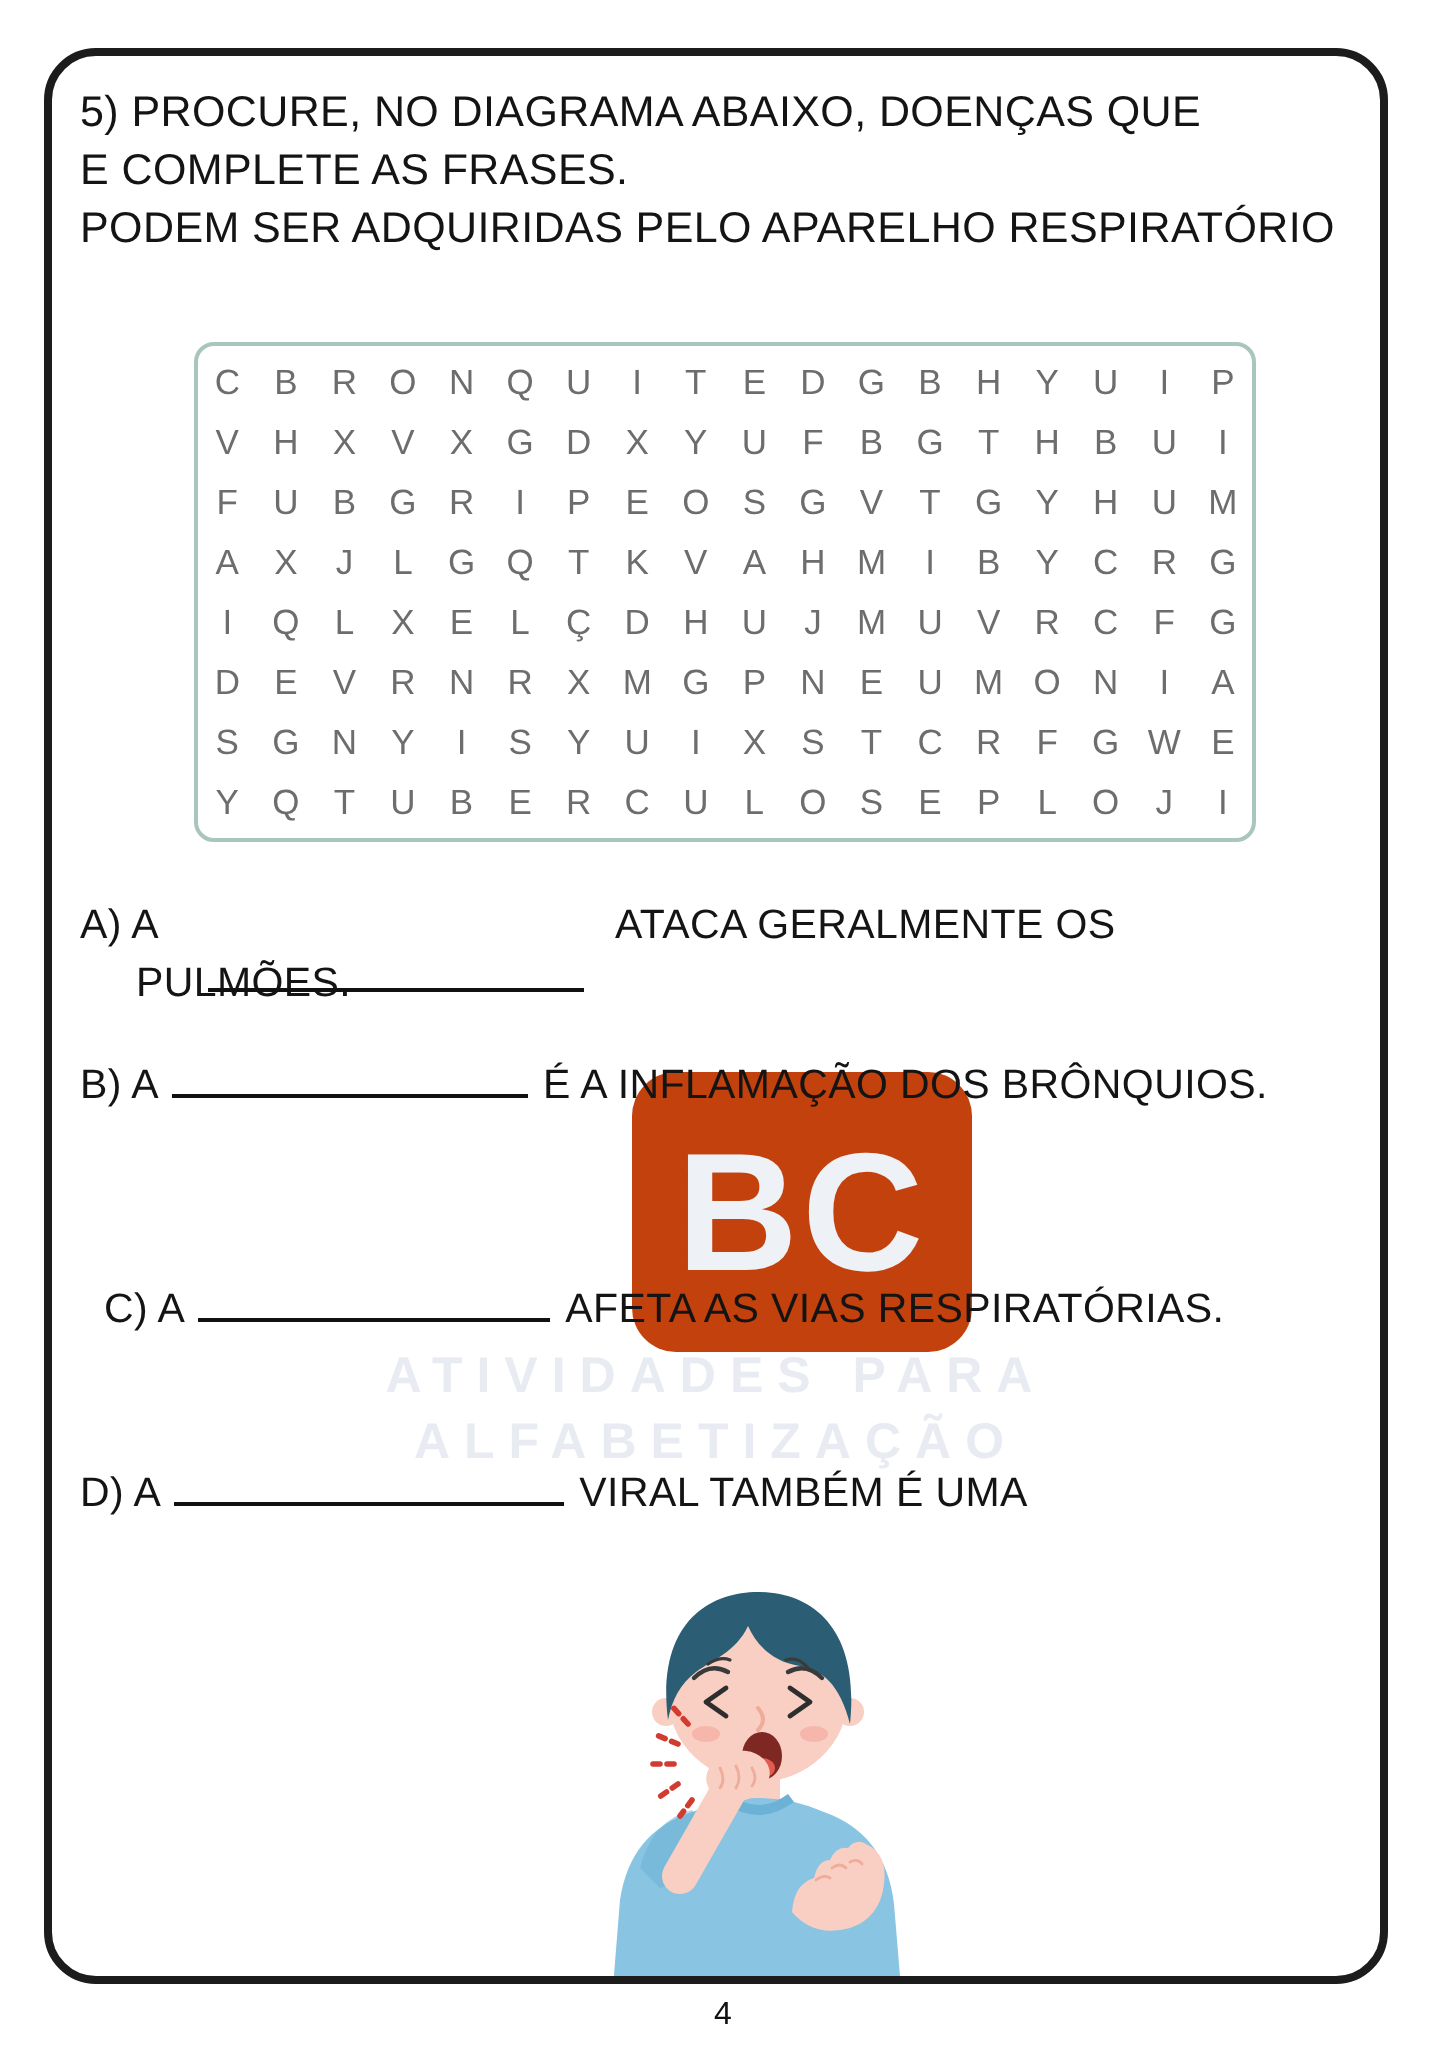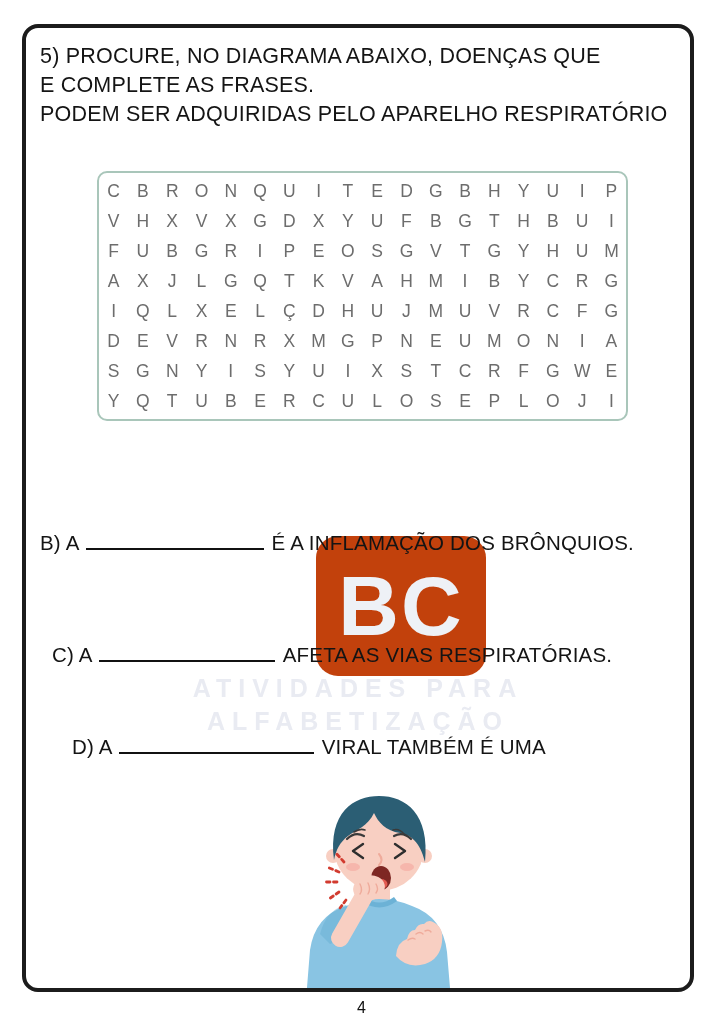--- a/index.html
+++ b/index.html
@@ -4,21 +4,21 @@
 <style>
   html,body{margin:0;padding:0;}
   body{
     width:723px;height:1024px;position:relative;background:#ffffff;
     font-family:"Liberation Sans",sans-serif;color:var(--text,#141414);
     overflow:hidden;
   }
   .frame{
     position:absolute;left:22px;top:24px;width:672px;height:968px;
     box-sizing:border-box;border:4px solid var(--frame-border,#1c1c1c);
-    border-radius:16px;background:#fff;overflow:hidden;
+    border-radius:26px;background:#fff;overflow:hidden;
   }
   
   .title{position:absolute;left:14px;top:14px;z-index:2;}
   .title div{
     font-size:21.5px;line-height:29px;letter-spacing:.2px;white-space:nowrap;
     color:var(--text,#141414);
   }
   
   .wordsearch{
     position:absolute;left:71px;top:143px;width:531px;height:250px;
@@ -29,21 +29,21 @@
   .ws-row{display:flex;flex:1;align-items:center;}
   .ws-cell{
     width:29.3px;text-align:center;font-size:17.5px;
     color:var(--grid-letter,#6d6d6d);font-family:"Liberation Sans",sans-serif;
   }
   
   .sentence{position:absolute;left:14px;z-index:2;font-size:20.5px;line-height:29px;letter-spacing:.2px;}
   .s-a{top:420px;}
   .s-b{top:500px;}
   .s-c{top:612px;margin-left:12px;}
-  .s-d{top:704px;margin-left:32px;}
+  .s-d{top:704px;}
   .gap-a{display:inline-block;width:228px;}
   .blank{
     display:inline-block;border-bottom:2px solid #111;
     height:18px;vertical-align:baseline;margin:0 8px 0 6px;
   }
   .blank-b{width:178px;}
   .blank-c{width:176px;}
   .blank-d{width:195px;}
   .s-line2{position:relative;margin-left:28px;width:300px;}
   .strike{
@@ -237,20 +237,27 @@
         <span class="ws-cell">S</span>
         <span class="ws-cell">E</span>
         <span class="ws-cell">P</span>
         <span class="ws-cell">L</span>
         <span class="ws-cell">O</span>
         <span class="ws-cell">J</span>
         <span class="ws-cell">I</span>
       </div>
     </div>
 
+  <div class="sentence s-a">
+    <div class="s-line"><span>A) A</span><span class="gap-a"></span><span>ATACA GERALMENTE OS</span></div>
+    <div class="s-line2">
+      <span>PULMÕES.</span>
+      <span class="strike"></span>
+    </div>
+  </div>
 
   <div class="sentence s-b"><span>B) A</span><span class="blank blank-b"></span><span>É A INFLAMAÇÃO DOS BRÔNQUIOS.</span></div>
 
   <div class="sentence s-c"><span>C) A</span><span class="blank blank-c"></span><span>AFETA AS VIAS RESPIRATÓRIAS.</span></div>
 
   <div class="sentence s-d">
     <div class="s-line"><span>D) A</span><span class="blank blank-d"></span><span>VIRAL TAMBÉM É UMA</span></div>
   </div>
 
   <div class="watermark-logo">BC</div>

